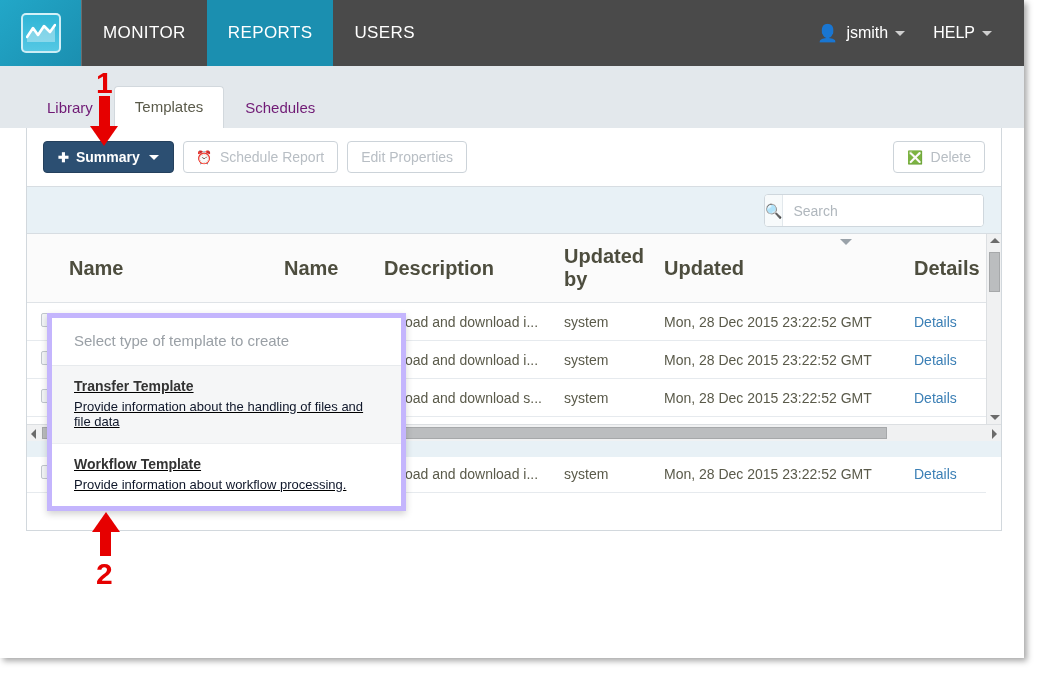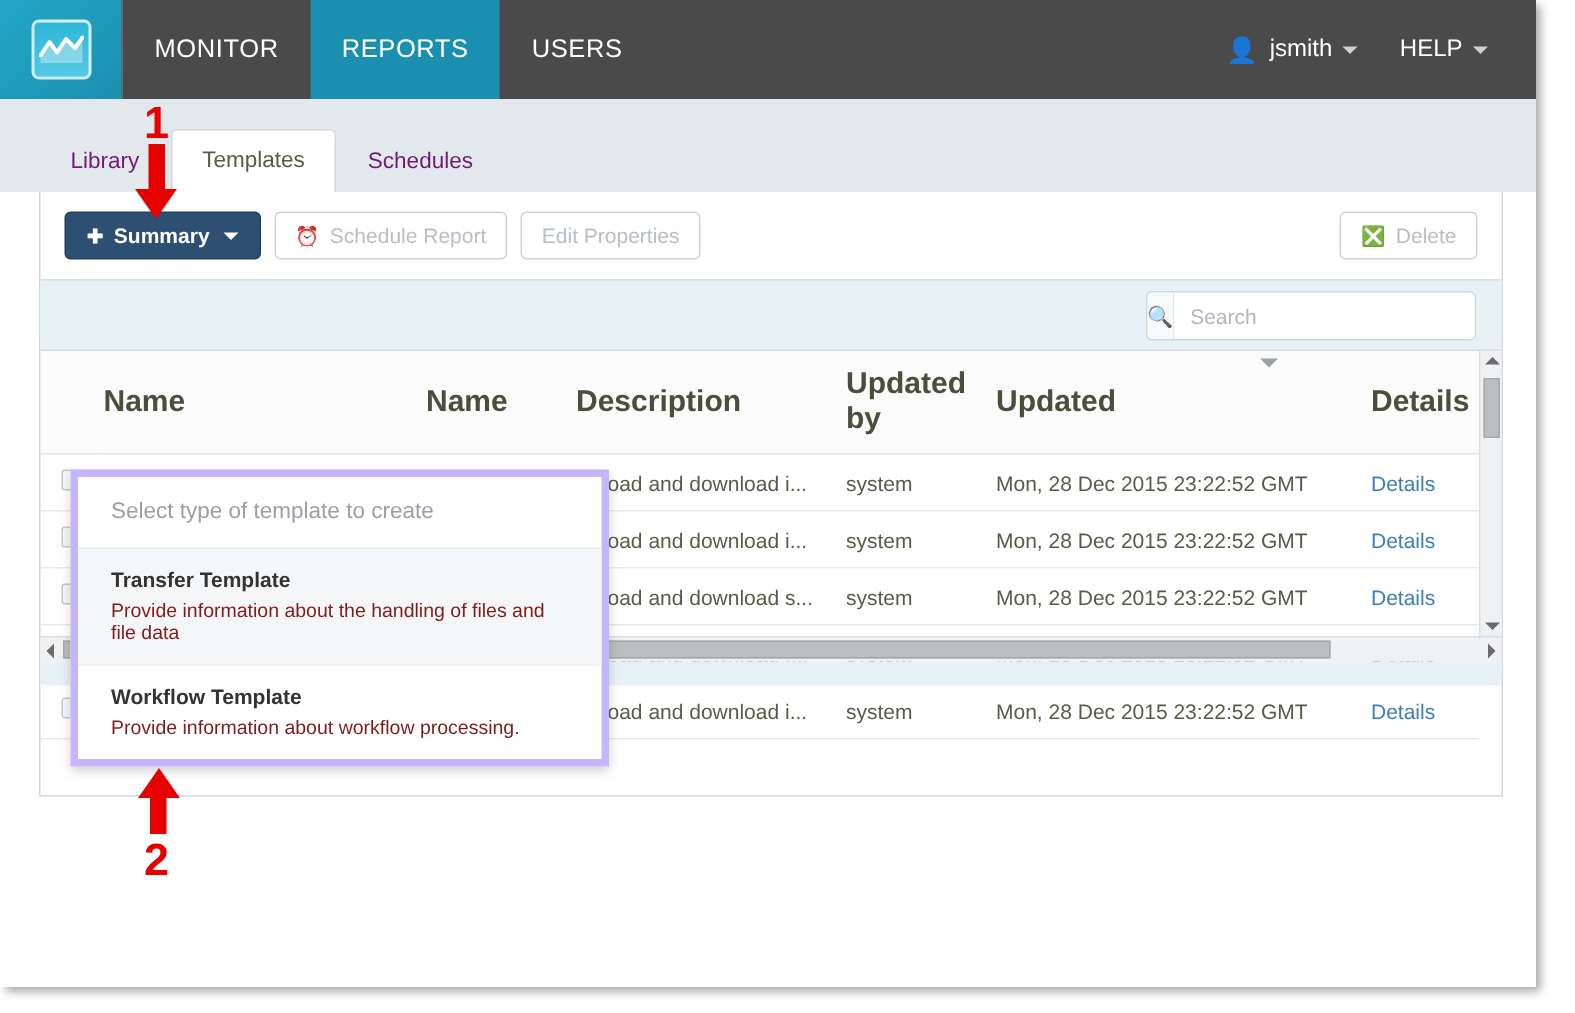--- a/index.html
+++ b/index.html
@@ -310,24 +310,25 @@
   }
   .dd-head {
     padding: 14px 22px 16px 22px;
     font-size: 15px;
     color: #9aa0a6;
     border-bottom: 1px solid #e7eaed;
   }
   .dd-item {
     padding: 12px 22px 14px 22px;
     cursor: pointer;
+    text-decoration: underline;
   }
   .dd-item.hovered { background: #f5f6f7; border-bottom: 1px solid #eceef0; }
   .dd-title { font-size: 14px; font-weight: bold; color: #333333; margin-bottom: 5px; }
-  .dd-sub { font-size: 13px; color: #7f1d1d; }
+  .dd-sub { font-size: 13px; color: #0f172a; }
 
   
   .annot { position: absolute; z-index: 90; }
   .annot-num {
     position: absolute;
     font-family: "Liberation Sans", sans-serif;
     font-weight: bold;
     font-size: 30px;
     color: #e60000;
     z-index: 91;

